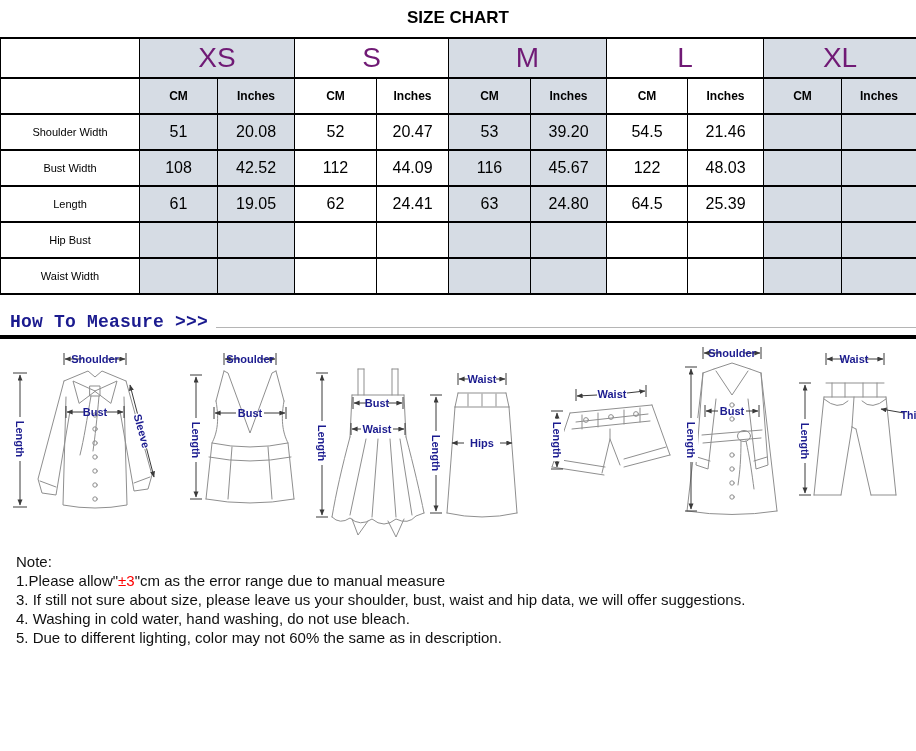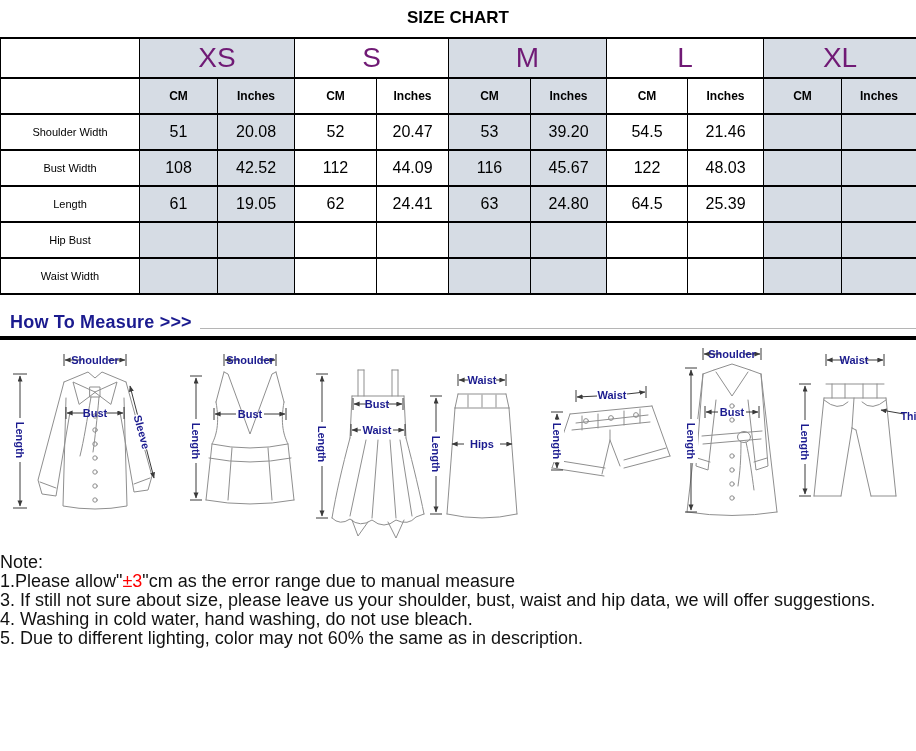--- a/index.html
+++ b/index.html
@@ -18,33 +18,33 @@
   tr.unit-row th { height:34px; font-size:12px; font-weight:bold; background:#fff;margin-top:46px; }
   tr.unit-row th:nth-child(2), tr.unit-row th:nth-child(3),
   tr.unit-row th:nth-child(6), tr.unit-row th:nth-child(7),
   tr.unit-row th:nth-child(10), tr.unit-row th:nth-child(11) { background:#d6dce4; }
   tbody td { height:34px; font-size:16px; background:#fff; }
   tbody td.rowlabel { font-size:11px; }
   tbody td:nth-child(2), tbody td:nth-child(3),
   tbody td:nth-child(6), tbody td:nth-child(7),
   tbody td:nth-child(10), tbody td:nth-child(11) { background:#d6dce4; }
 
-  .measure-wrap { position:relative; margin-top:17px; }
+  .measure-wrap { position:relative; margin-top:17px;font-family:Liberation Mono, monospace; }
   .rule-thin { position:absolute; left:0; right:0; bottom:11px; border-top:1px solid #b5b5b5; }
   .measure-head { position:relative; display:inline-block; background:#fff; color:#1b1b8f;
     font-weight:bold; font-size:18px; margin:0; padding:0 8px 3px 10px; letter-spacing:.2px; }
   .rule-thick { height:4px; background:#000; }
 
   svg.figures { display:block; }
   .garm { fill:none; stroke:#8f8f8f; stroke-width:1; stroke-linejoin:round; stroke-linecap:round; }
   .dim  { fill:none; stroke:#3a3a3a; stroke-width:1; }
   .lbl  { fill:#1b1b8f; font-family:"Liberation Sans",sans-serif; font-size:11px; font-weight:bold; text-anchor:middle; }
   .wbg  { fill:#fff; stroke:none; }
 
-  .notes { font-size:18px; line-height:19px; padding:5px 0 10px 0; color:#111; }
+  .notes { font-size:15px; line-height:19px; padding:5px 0 10px 16px; color:#111; }
   .red { color:#fe0000; }
 </style>
 </head>
 <body>
 
 <div class="page">
 
   <div class="title">SIZE CHART</div>
 
   <table class="size-chart">

